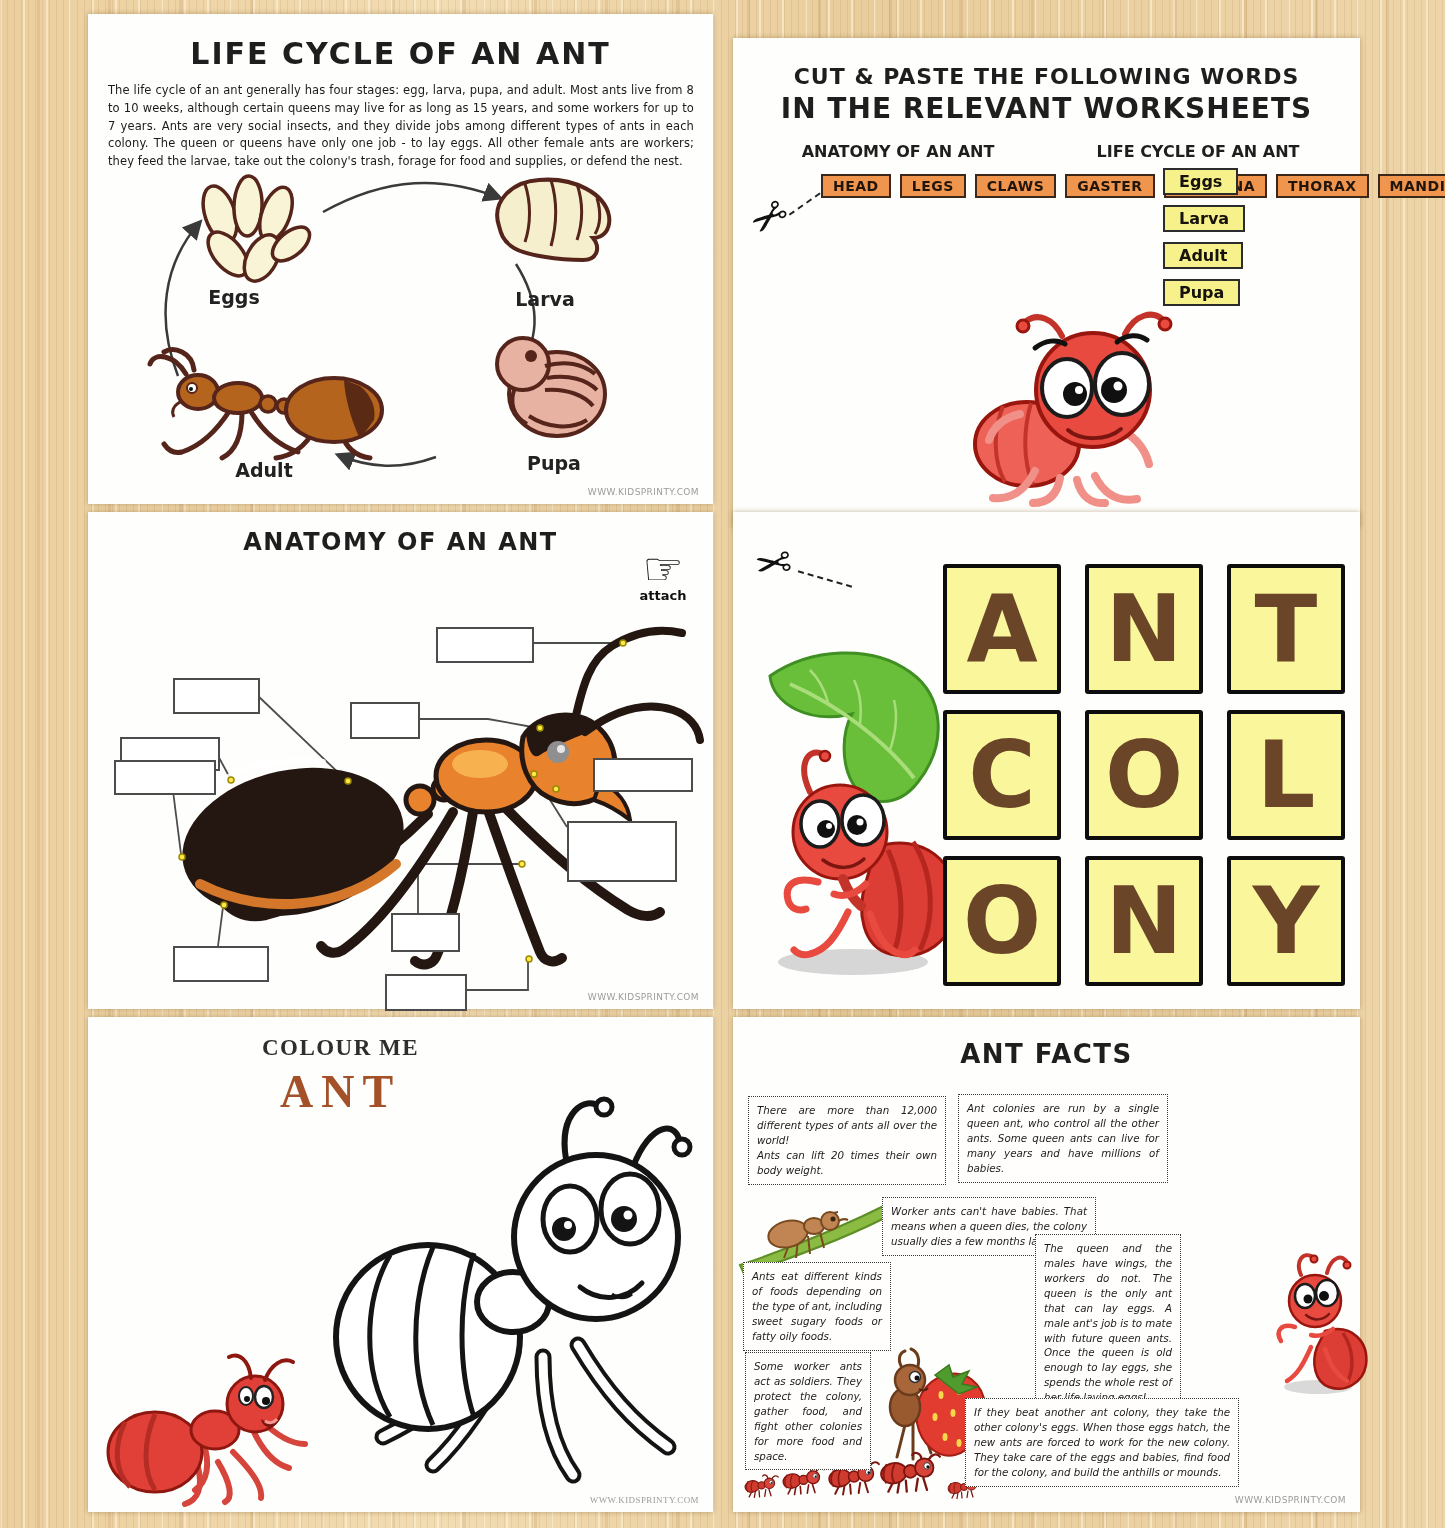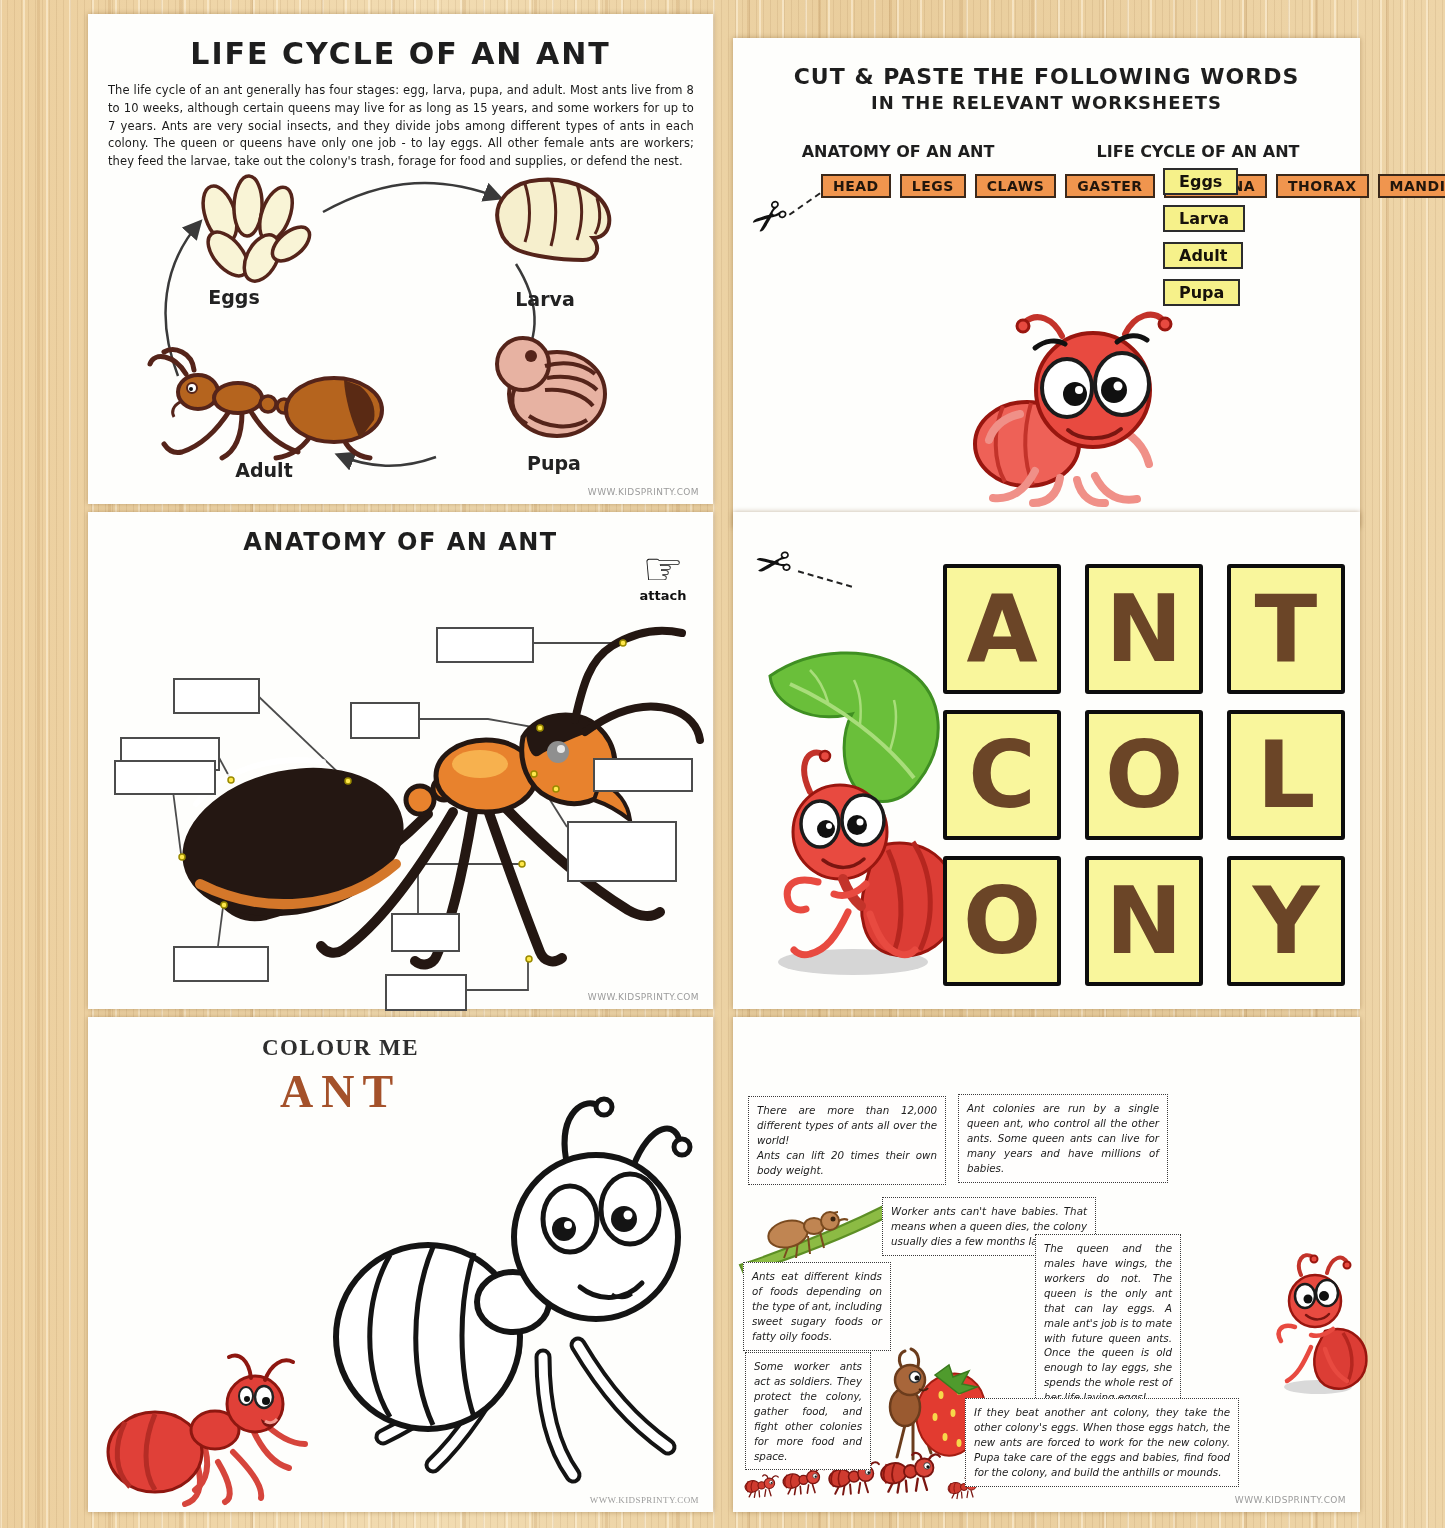--- a/index.html
+++ b/index.html
@@ -21,21 +21,21 @@
   .foot{position:absolute;right:14px;bottom:7px;font-size:9px;color:#9b9b9b;letter-spacing:.4px;}
   .ttl{position:absolute;left:0;width:100%;text-align:center;font-weight:bold;color:#1e1e1e;}
   svg{position:absolute;overflow:visible;}
   
   #p1 .ttl{top:22px;font-size:30px;letter-spacing:2px;}
   .intro{position:absolute;left:20px;top:68px;width:586px;font-size:11.5px;line-height:1.55;
          color:#1b1b1b;text-align:justify;letter-spacing:.1px;}
   .cycLbl{font-size:19px;font-weight:bold;fill:#222;text-anchor:middle;font-family:"DejaVu Sans",sans-serif;}
   
   .t2a{top:26px;font-size:22px;letter-spacing:1px;}
-  .t2b{top:54px;font-size:18px;letter-spacing:1px;}
+  .t2b{top:54px;font-size:28px;letter-spacing:1px;}
   .h2l{position:absolute;top:104px;font-weight:bold;font-size:16px;color:#1e1e1e;text-align:center;}
   .scis{position:absolute;font-size:44px;color:#111;line-height:1;transform:scaleX(-1) rotate(38deg);}
   .dash{position:absolute;width:48px;border-top:2.5px dashed #222;}
   .ocol{position:absolute;left:88px;top:128px;width:165px;display:flex;align-items:center;gap:9px;}
   .otile{background:#f0954e;border:2px solid #3b281a;color:#22160c;font-weight:bold;font-size:14px;
          padding:2px 10px;letter-spacing:.5px;text-align:center;max-width:112px;}
   .ycol{position:absolute;left:430px;top:130px;display:flex;flex-direction:column;align-items:flex-start;gap:10px;}
   .ytile{background:#f6f18a;border:2px solid #2c2c2c;color:#17120a;font-weight:bold;font-size:16px;padding:2px 14px;}
   
   #p3 .ttl{top:16px;font-size:24px;letter-spacing:1.5px;}
@@ -388,20 +388,21 @@
       <circle cx="240" cy="138" r="4" fill="#fff"></circle>
     <circle cx="296" cy="132" r="13" fill="#141414"></circle>
       <circle cx="300" cy="128" r="4.5" fill="#fff"></circle>
     <path d="M252,200 C272,216 298,213 314,196" stroke="#141414" stroke-width="5" fill="none" stroke-linecap="round"></path>
     <path d="M284,207 C290,212 298,212 304,207" stroke="#141414" stroke-width="3" fill="none"></path>
   </svg>
   <div class="foot">WWW.KIDSPRINTY.COM</div>
 </div>
 
 <div class="page" id="p6">
+  <div class="ttl">ANT FACTS</div>
   <svg style="left:0;top:0" width="627" height="495" viewBox="0 0 627 495">
     <defs>
       <g id="mini-ant">
         <g stroke="#7a1510" stroke-width="2.5" fill="none" stroke-linecap="round">
           <path d="M14,30 L8,42"></path>
             <path d="M20,31 L18,43"></path>
             <path d="M27,30 L28,42"></path>
           <path d="M40,28 L38,41"></path>
             <path d="M46,27 L50,40"></path>
           <path d="M52,7 C55,1 61,0 64,4"></path>
@@ -494,15 +495,15 @@
       <use href="#mini-ant" transform="translate(215,460) scale(0.5)"></use>
     </g>
   </svg>
   <div class="fact" style="left:15px;top:79px;width:180px">There are more than 12,000 different types of ants all over the world!
 Ants can lift 20 times their own body weight.</div>
   <div class="fact" style="left:225px;top:77px;width:192px">Ant colonies are run by a single queen ant, who control all the other ants. Some queen ants can live for many years and have millions of babies.</div>
   <div class="fact" style="left:149px;top:180px;width:196px">Worker ants can't have babies. That means when a queen dies, the colony usually dies a few months later.</div>
   <div class="fact" style="left:10px;top:245px;width:130px">Ants eat different kinds of foods depending on the type of ant, including sweet sugary foods or fatty oily foods.</div>
   <div class="fact" style="left:302px;top:217px;width:128px">The queen and the males have wings, the workers do not. The queen is the only ant that can lay eggs. A male ant's job is to mate with future queen ants. Once the queen is old enough to lay eggs, she spends the whole rest of her life laying eggs!</div>
   <div class="fact" style="left:12px;top:335px;width:108px">Some worker ants act as soldiers. They protect the colony, gather food, and fight other colonies for more food and space.</div>
-  <div class="fact" style="left:232px;top:381px;width:256px">If they beat another ant colony, they take the other colony's eggs. When those eggs hatch, the new ants are forced to work for the new colony. Pupa take care of the eggs and babies, find food for the colony, and build the anthills or mounds.</div>
+  <div class="fact" style="left:232px;top:381px;width:256px">If they beat another ant colony, they take the other colony's eggs. When those eggs hatch, the new ants are forced to work for the new colony. They take care of the eggs and babies, find food for the colony, and build the anthills or mounds.</div>
   <div class="foot">WWW.KIDSPRINTY.COM</div>
 </div>
 
 </body></html>

